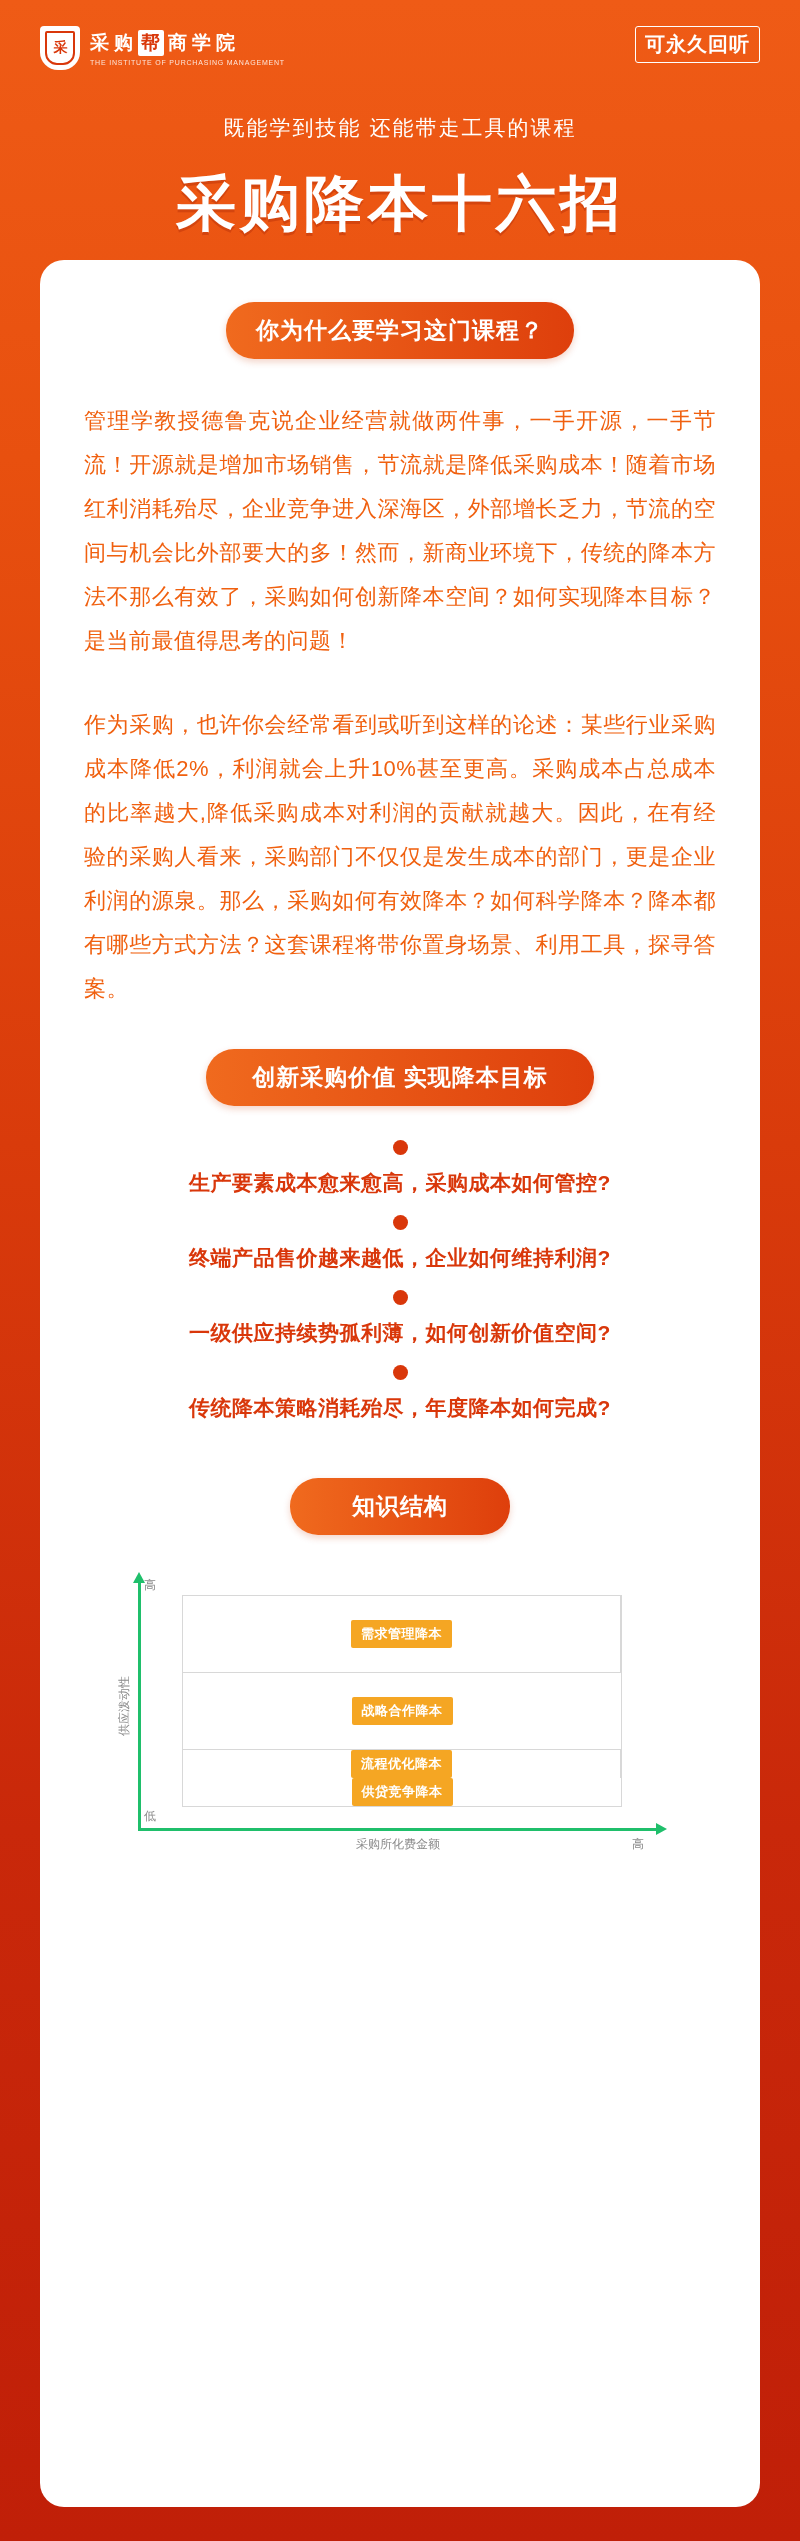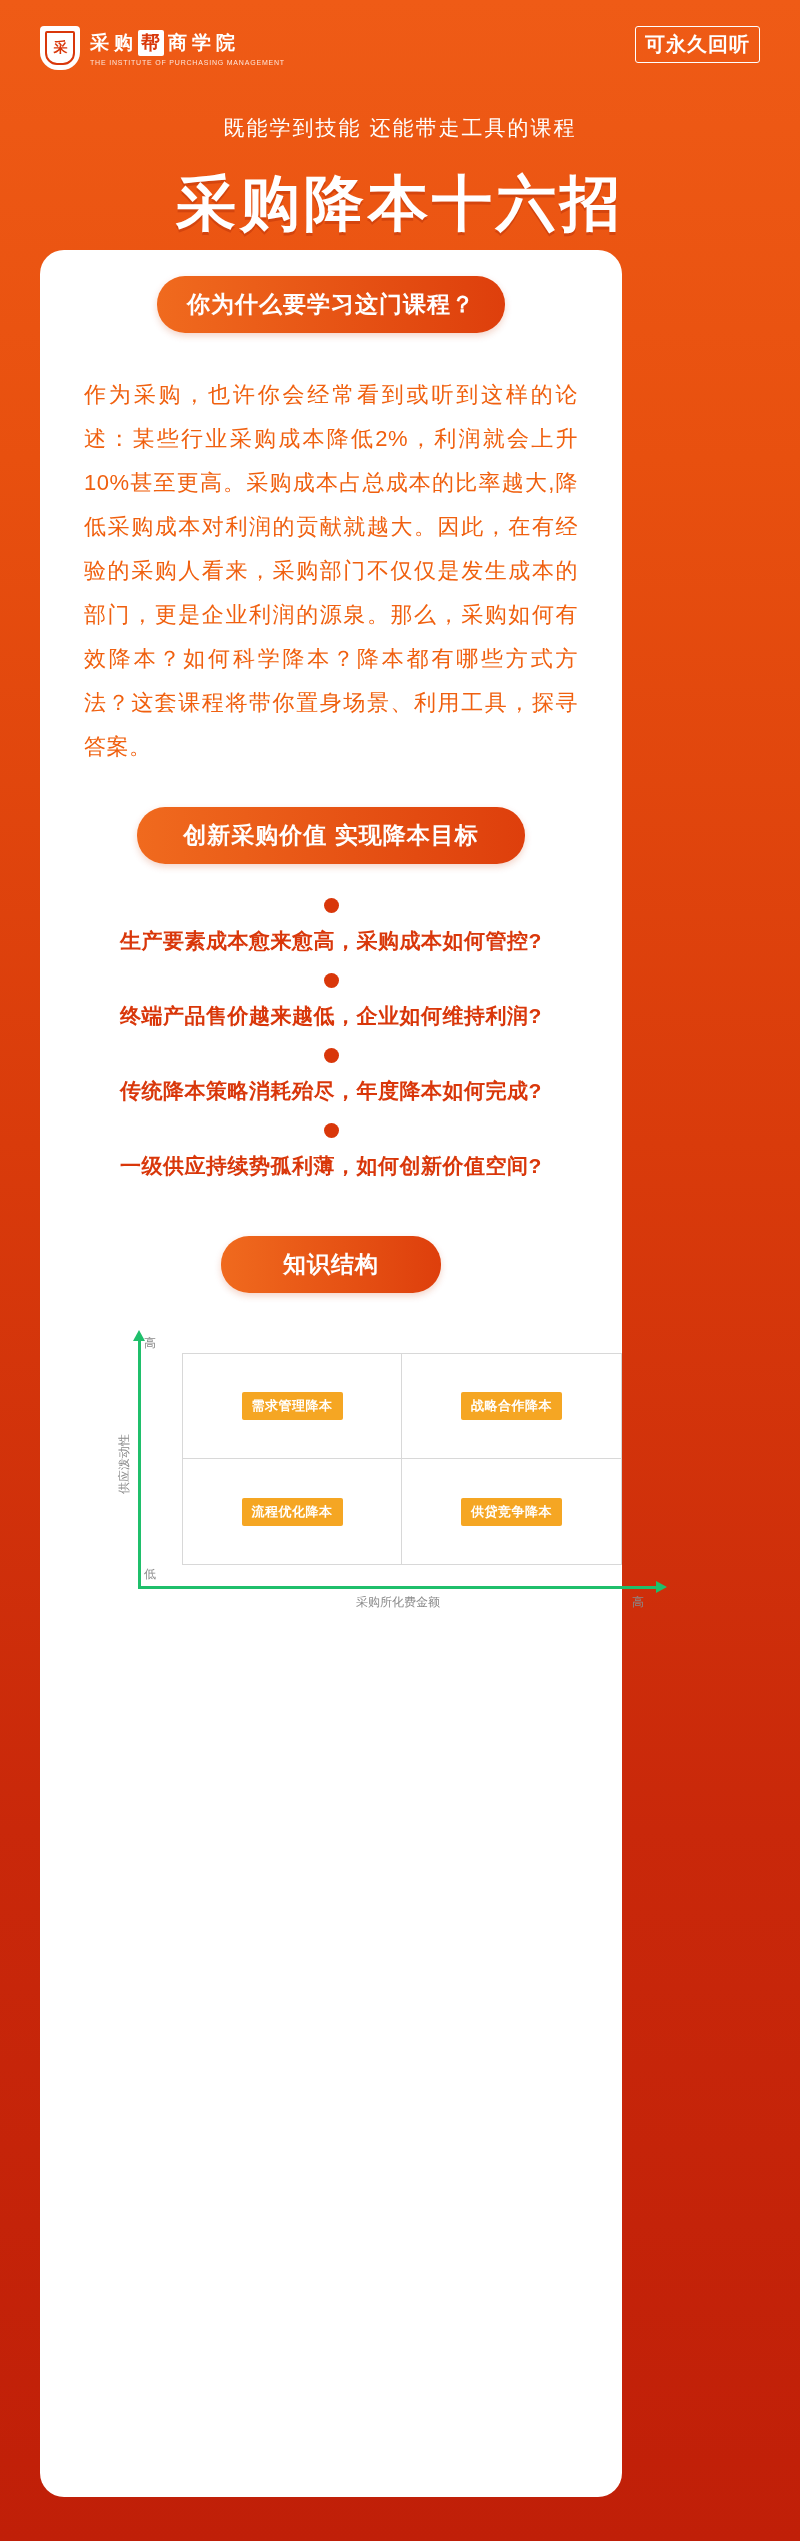--- a/index.html
+++ b/index.html
@@ -94,26 +94,26 @@
     font-weight: bold;
     letter-spacing: 4px;
     line-height: 1.05;
     text-shadow: 0 3px 0 rgba(150,25,5,0.28);
   }
 
   
   .card {
     position: absolute;
     left: 40px;
-    top: 250px;
-    width: 582px;
+    top: 260px;
+    width: 720px;
     height: 2247px;
     background: #ffffff;
     border-radius: 24px;
-    padding: 26px 44px 36px 44px;
+    padding: 42px 44px 36px 44px;
   }
 
   .pill {
     margin: 0 auto;
     background: linear-gradient(90deg, #f06a1e 0%, #de3f0c 100%);
     color: #ffffff;
     font-size: 23px;
     font-weight: bold;
     letter-spacing: 1px;
     border-radius: 28px;
@@ -199,21 +199,21 @@
     border-top: 6px solid transparent;
     border-bottom: 6px solid transparent;
     border-left: 11px solid #1fbf6b;
   }
   .grid {
     position: absolute;
     left: 44px; top: 14px;
     width: 440px; height: 212px;
     border: 1px solid #d8d8d8;
     display: grid;
-    grid-template-columns: 1fr 1fr;
+    grid-template-columns: 1fr;
     grid-template-rows: 1fr 1fr;
   }
   .cell {
     border-right: 1px solid #d8d8d8;
     border-bottom: 1px solid #d8d8d8;
     display: flex;
     align-items: center;
     justify-content: center;
   }
   .cell:nth-child(2), .cell:nth-child(4) { border-right: none; }
@@ -281,42 +281,43 @@
     <div class="badge-replay">可永久回听</div>
   </div>
 
   <div class="hero-sub">既能学到技能 还能带走工具的课程</div>
   <div class="hero-title">采购降本十六招</div>
 
   <div class="card">
 
     <div class="pill">你为什么要学习这门课程？</div>
 
+    <p class="para first">管理学教授德鲁克说企业经营就做两件事，一手开源，一手节流！开源就是增加市场销售，节流就是降低采购成本！随着市场红利消耗殆尽，企业竞争进入深海区，外部增长乏力，节流的空间与机会比外部要大的多！然而，新商业环境下，传统的降本方法不那么有效了，采购如何创新降本空间？如何实现降本目标？是当前最值得思考的问题！</p>
     <p class="para second">作为采购，也许你会经常看到或听到这样的论述：某些行业采购成本降低2%，利润就会上升10%甚至更高。采购成本占总成本的比率越大,降低采购成本对利润的贡献就越大。因此，在有经验的采购人看来，采购部门不仅仅是发生成本的部门，更是企业利润的源泉。那么，采购如何有效降本？如何科学降本？降本都有哪些方式方法？这套课程将带你置身场景、利用工具，探寻答案。</p>
 
     <div class="section-gap"></div>
 
     <div class="pill wide">创新采购价值 实现降本目标</div>
 
     <div class="bullets">
       <div class="bullet-row">
         <span class="dot"></span>
         <span class="bullet-text">生产要素成本愈来愈高，采购成本如何管控?</span>
       </div>
       <div class="bullet-row">
         <span class="dot"></span>
         <span class="bullet-text">终端产品售价越来越低，企业如何维持利润?</span>
       </div>
       <div class="bullet-row">
         <span class="dot"></span>
-        <span class="bullet-text">传统降本策略消耗殆尽，年度降本如何完成?</span>
+        <span class="bullet-text">一级供应持续势孤利薄，如何创新价值空间?</span>
       </div>
       <div class="bullet-row">
         <span class="dot"></span>
-        <span class="bullet-text">一级供应持续势孤利薄，如何创新价值空间?</span>
+        <span class="bullet-text">传统降本策略消耗殆尽，年度降本如何完成?</span>
       </div>
     </div>
 
     <div class="section-gap"></div>
 
     <div class="pill narrow">知识结构</div>
 
     <div class="chart-wrap">
       <div class="chart">
         <div class="axis-v"></div>

